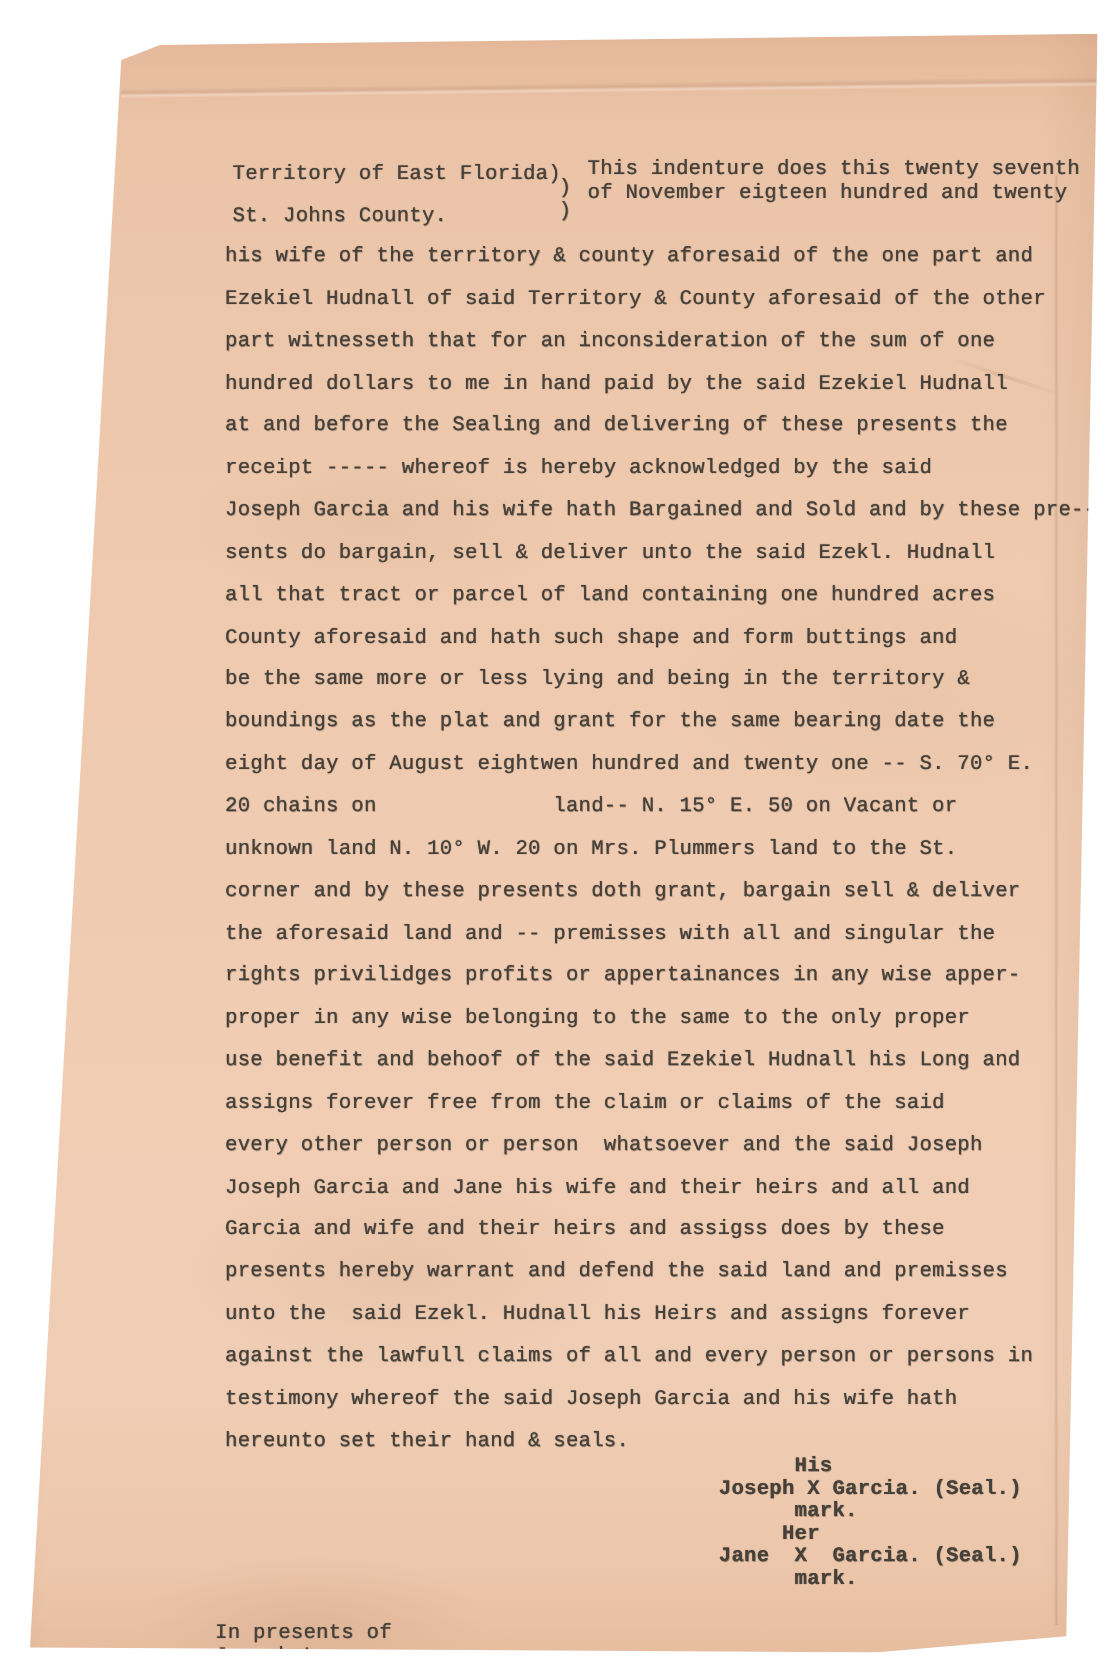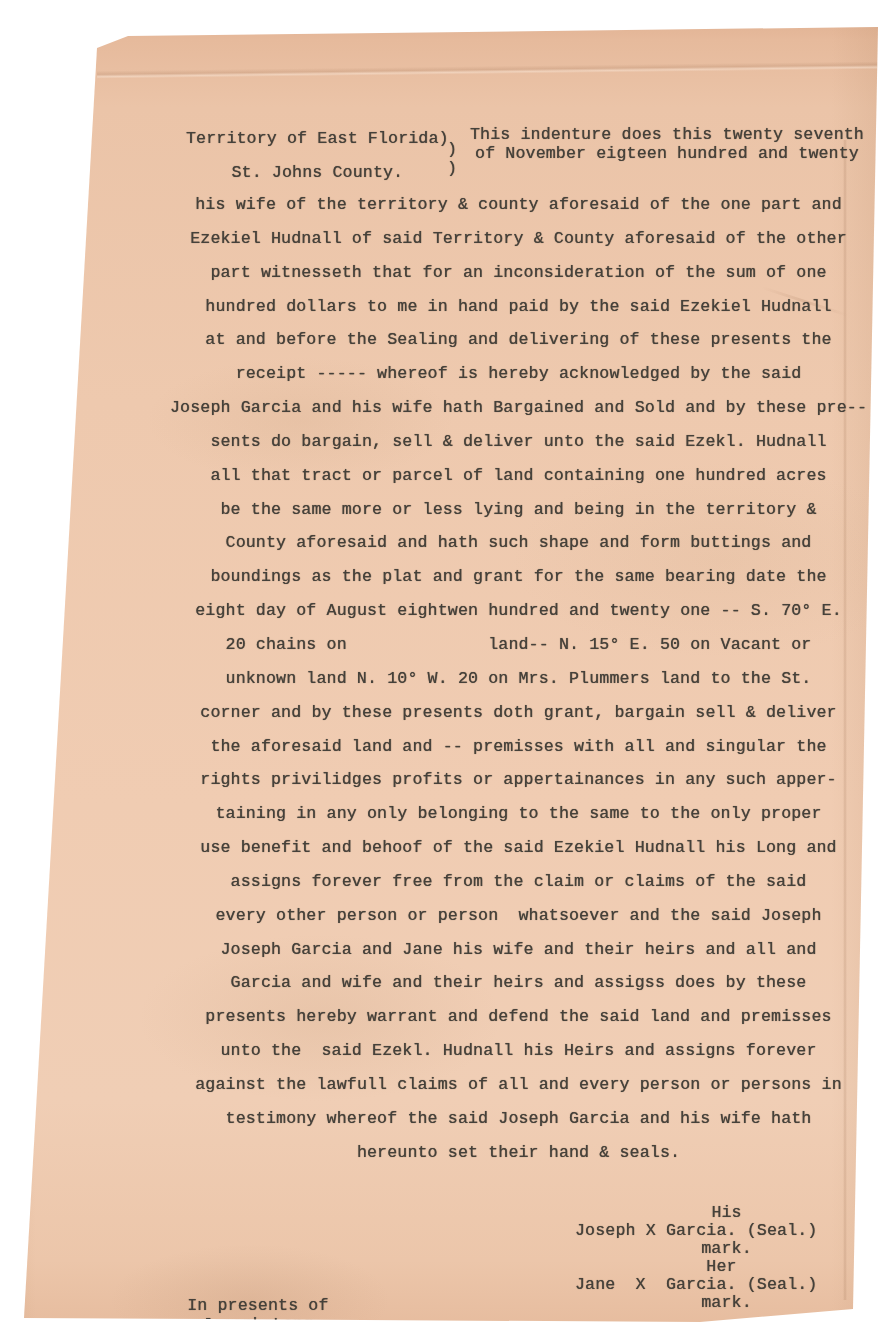--- a/index.html
+++ b/index.html
@@ -14,21 +14,20 @@
   .paper{
     position:absolute;inset:0;
     clip-path:polygon(97px 48px,128px 36px,878px 27px,853px 1309px,700px 1322px,24px 1318px);
     background:
       radial-gradient(260px 120px at 320px 1018px, rgba(196,156,120,0.18), rgba(196,156,120,0) 70%),
       radial-gradient(220px 90px at 300px 420px, rgba(190,150,112,0.14), rgba(190,150,112,0) 70%),
       radial-gradient(300px 140px at 720px 560px, rgba(200,162,126,0.12), rgba(200,162,126,0) 70%),
       radial-gradient(200px 80px at 250px 1300px, rgba(170,128,96,0.16), rgba(170,128,96,0) 70%),
       linear-gradient(90deg, rgba(190,145,110,0.22) 0%, rgba(190,145,110,0) 4%, rgba(190,145,110,0) 93%, rgba(180,135,100,0.18) 99%),
       linear-gradient(180deg, #dcab8c 0%, #e6ba9c 3%, #ebc4a8 8%, #eec9ae 30%, #f0ccb2 60%, #f0ceb5 82%, #ecc6aa 94%, #e5ba9c 100%);
-    text-align: center;
   }
   .crease-top{
     position:absolute;left:97px;top:66px;width:781px;height:8px;
     background:linear-gradient(180deg, rgba(160,115,85,0) 0%, rgba(160,115,85,0.22) 45%, rgba(255,245,235,0.35) 75%, rgba(255,245,235,0) 100%);
     transform:rotate(-0.7deg);
   }
   .crease-right{
     position:absolute;left:843px;top:140px;width:4px;height:1160px;
     background:linear-gradient(90deg, rgba(150,105,75,0) 0%, rgba(150,105,75,0.22) 50%, rgba(150,105,75,0) 100%);
   }
@@ -41,22 +40,22 @@
     position:absolute;
     color:#45413a;
     font-size:16.5px;
     letter-spacing:0.2px;
     text-shadow:0 0 0.9px rgba(66,58,48,0.75), 0.5px 0.4px 0.5px rgba(66,58,48,0.35);
   }
   .ln{white-space:pre;}
   .hdr-left{left:186px;top:122px;line-height:33.8px;}
   .hdr-brackets{left:447px;top:141px;line-height:18.6px;}
   .hdr-right{left:470px;top:126px;line-height:18.6px;}
-  .body-block{left:170px;top:188px;line-height:33.85px;}
-  .sig-block{left:575px;top:1204px;line-height:17.9px;}
+  .body-block{left:180px;top:188px;line-height:33.85px;}
+  .sig-block{left:575px;top:1164px;line-height:17.9px;font-weight:bold;}
   .wit-block{left:172px;top:1256px;line-height:19.2px;margin-top:40px;}
 </style>
 </head>
 <body>
 
 <div class="scan">
   <div class="paper">
     <div class="crease-top"></div>
     <div class="crease-right"></div>
     <div class="crease-mid"></div>
@@ -79,30 +78,30 @@
     <div class="ink body-block">
       <div class="ln">his wife of the territory &amp; county aforesaid of the one part and</div>
       <div class="ln">Ezekiel Hudnall of said Territory &amp; County aforesaid of the other</div>
       <div class="ln">part witnesseth that for an inconsideration of the sum of one</div>
       <div class="ln">hundred dollars to me in hand paid by the said Ezekiel Hudnall</div>
       <div class="ln">at and before the Sealing and delivering of these presents the</div>
       <div class="ln">receipt ----- whereof is hereby acknowledged by the said</div>
       <div class="ln">Joseph Garcia and his wife hath Bargained and Sold and by these pre--</div>
       <div class="ln">sents do bargain, sell &amp; deliver unto the said Ezekl. Hudnall</div>
       <div class="ln">all that tract or parcel of land containing one hundred acres</div>
+      <div class="ln">County aforesaid and hath such shape and form buttings and</div>
       <div class="ln">be the same more or less lying and being in the territory &amp;</div>
-      <div class="ln">County aforesaid and hath such shape and form buttings and</div>
       <div class="ln">boundings as the plat and grant for the same bearing date the</div>
       <div class="ln">eight day of August eightwen hundred and twenty one -- S. 70° E.</div>
       <div class="ln">20 chains on              land-- N. 15° E. 50 on Vacant or</div>
       <div class="ln">unknown land N. 10° W. 20 on Mrs. Plummers land to the St.</div>
       <div class="ln">corner and by these presents doth grant, bargain sell &amp; deliver</div>
       <div class="ln">the aforesaid land and -- premisses with all and singular the</div>
-      <div class="ln">rights privilidges profits or appertainances in any such apper-</div>
-      <div class="ln">taining in any only belonging to the same to the only proper</div>
+      <div class="ln">rights privilidges profits or appertainances in any wise apper-</div>
+      <div class="ln">proper in any wise belonging to the same to the only proper</div>
       <div class="ln">use benefit and behoof of the said Ezekiel Hudnall his Long and</div>
       <div class="ln">assigns forever free from the claim or claims of the said</div>
       <div class="ln">every other person or person  whatsoever and the said Joseph</div>
       <div class="ln">Joseph Garcia and Jane his wife and their heirs and all and</div>
       <div class="ln">Garcia and wife and their heirs and assigss does by these</div>
       <div class="ln">presents hereby warrant and defend the said land and premisses</div>
       <div class="ln">unto the  said Ezekl. Hudnall his Heirs and assigns forever</div>
       <div class="ln">against the lawfull claims of all and every person or persons in</div>
       <div class="ln">testimony whereof the said Joseph Garcia and his wife hath</div>
       <div class="ln">hereunto set their hand &amp; seals.</div>

